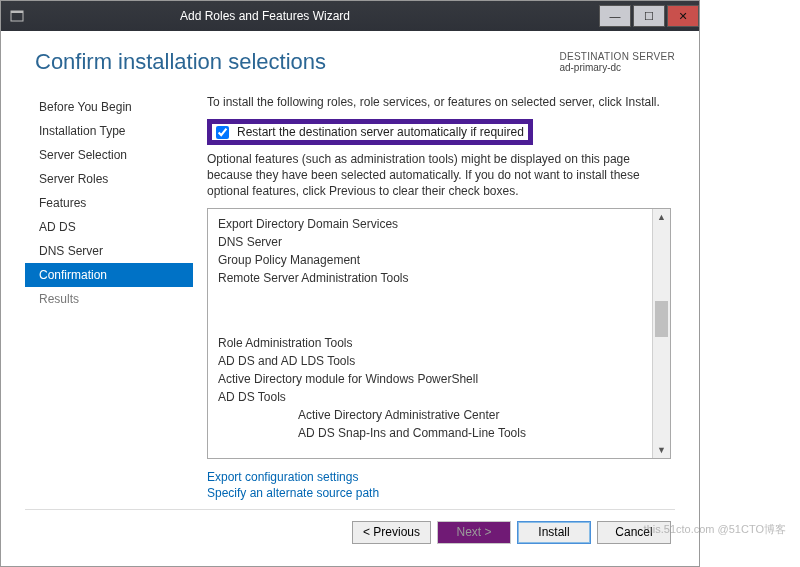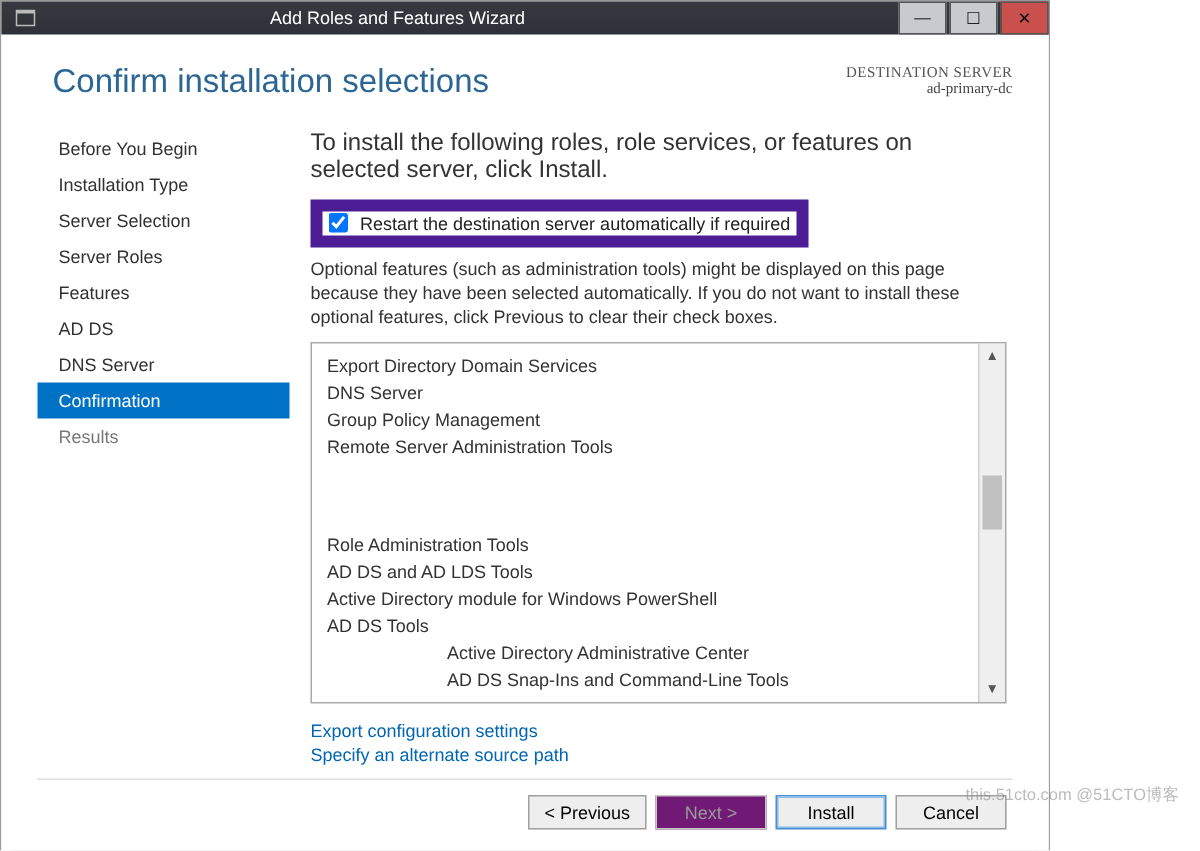--- a/index.html
+++ b/index.html
@@ -73,24 +73,23 @@
     align-items:center;
     padding: 18px 0 6px 10px;
   }
   .page-title {
     font-size: 22px;
     color: #2b6694;
     font-weight: 300;
     flex: 1;
   }
   .dest-server {
-    text-align: right;
+    text-align: left;
     font-size: 10px;
     color: #555;
-    font-family: Liberation Serif, serif;
   }
   .dest-server .label { letter-spacing: 0.3px; color:#555; }
   .dest-server .name { color:#444; }
 
   
   .body {
     flex:1;
     display:flex;
     margin-top: 10px;
     min-height: 0;
@@ -112,25 +111,25 @@
     cursor: default;
   }
 
   .main {
     flex:1;
     padding: 2px 4px 0 14px;
     display:flex;
     flex-direction:column;
     min-width: 0;
   }
-  .intro { font-size: 16px; color:#333; margin: 2px 0 10px 0; }
+  .intro { font-size: 12px; color:#333; margin: 2px 0 10px 0; }
   .restart-row {
     display:flex;
-    align-items:flex-start;
-    border: 8px solid #4c1d95;
+    align-items:flex-end;
+    border: 5px solid #4c1d95;
     padding: 1px 4px 1px 2px;
     width: fit-content;
     margin-bottom: 6px;
   }
   .restart-row input { margin: 0 8px 0 2px; }
   .optional { font-size: 12px; color:#333; line-height: 1.35; margin-bottom: 8px; }
 
   .features-box {
     border: 1px solid #a9a9a9;
     flex: 1;

